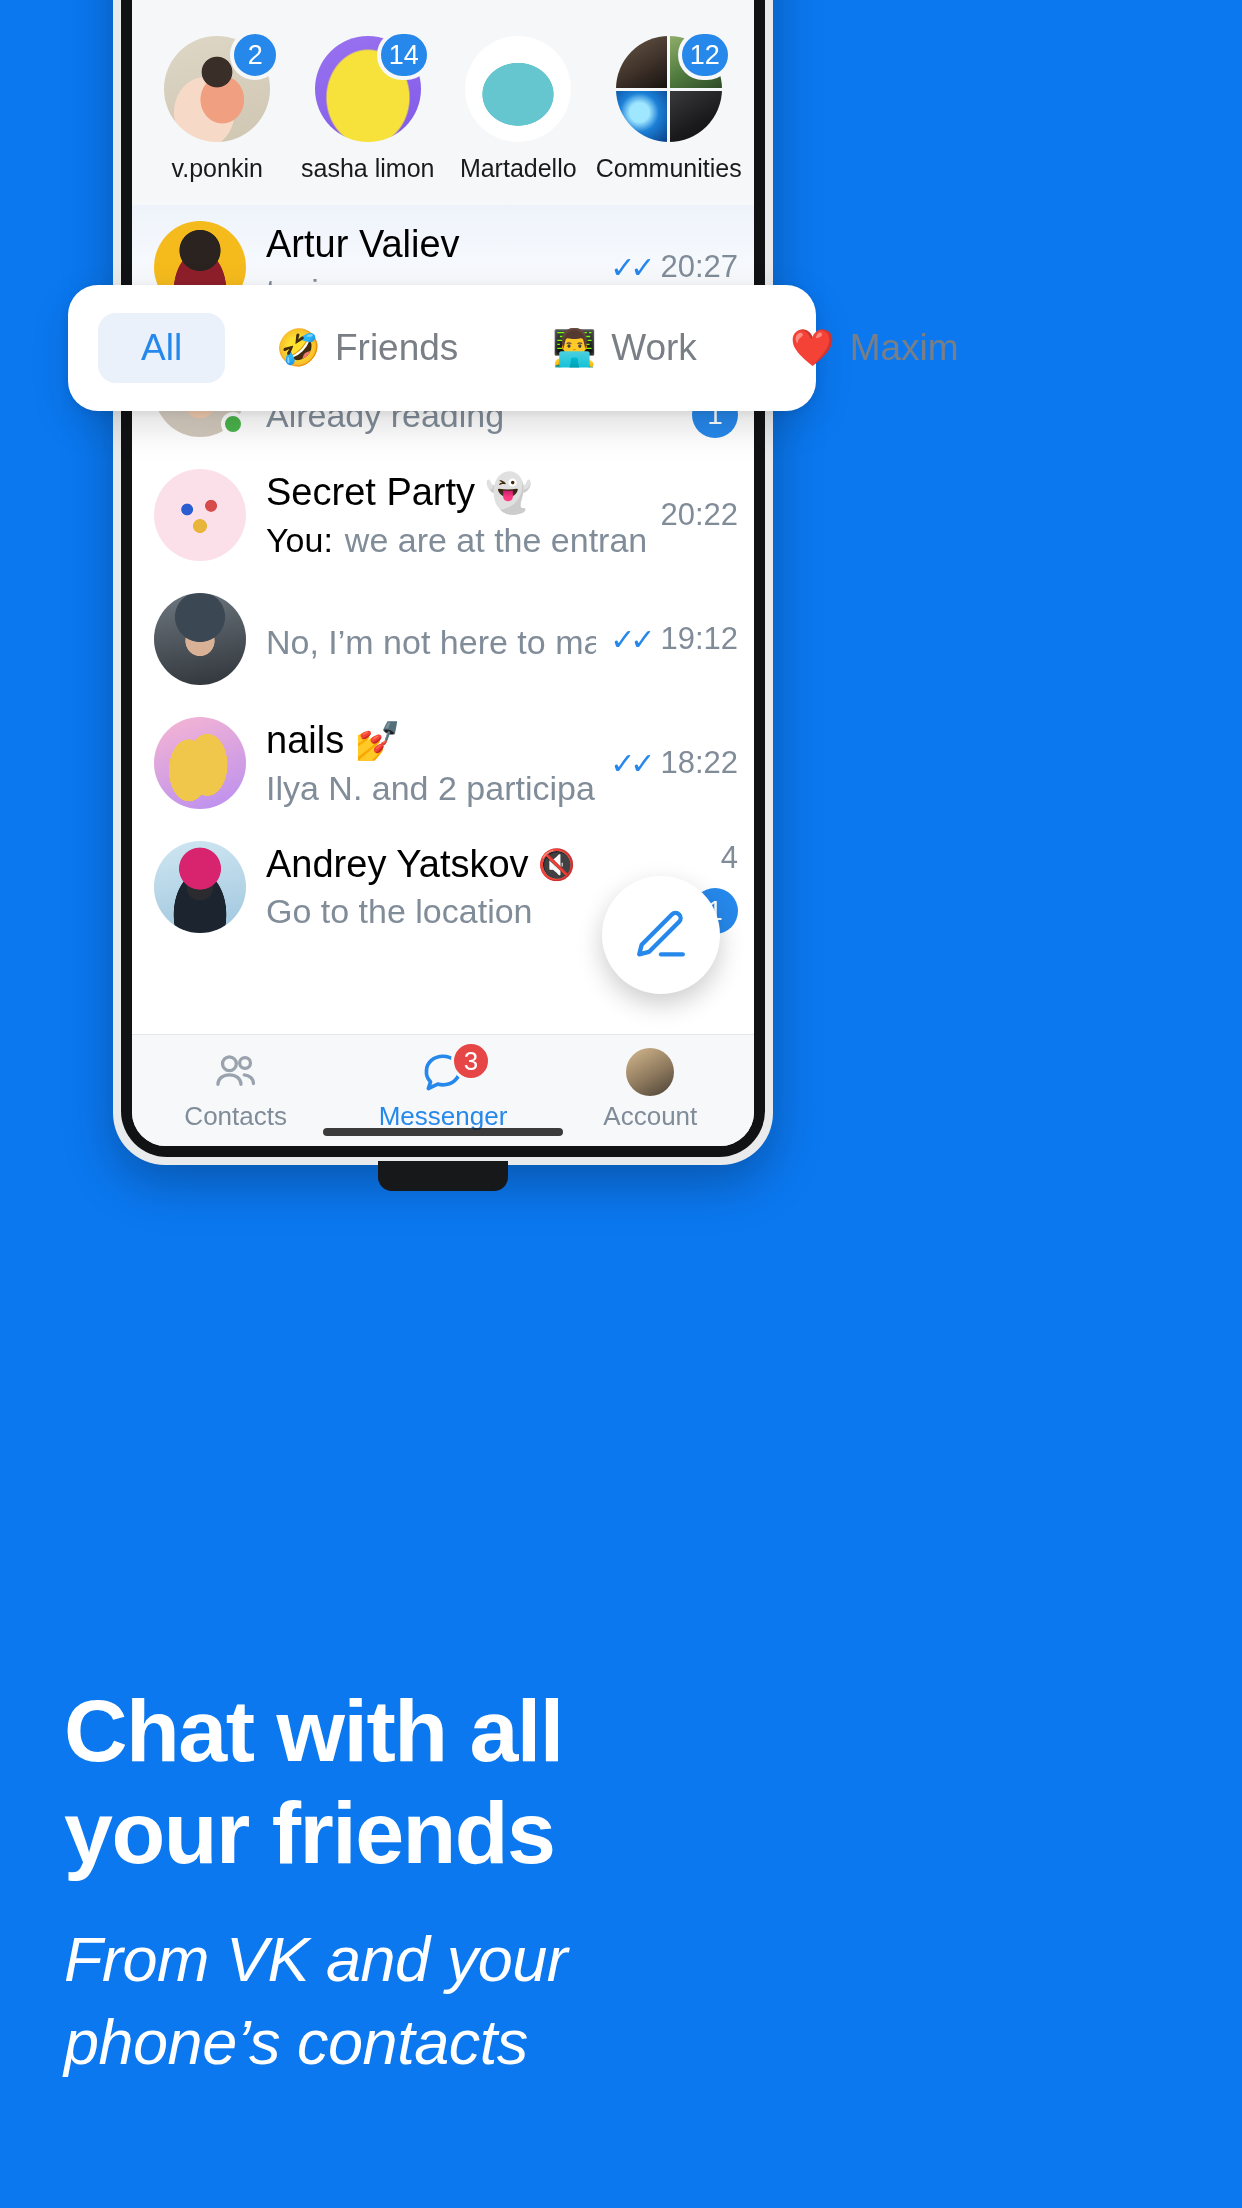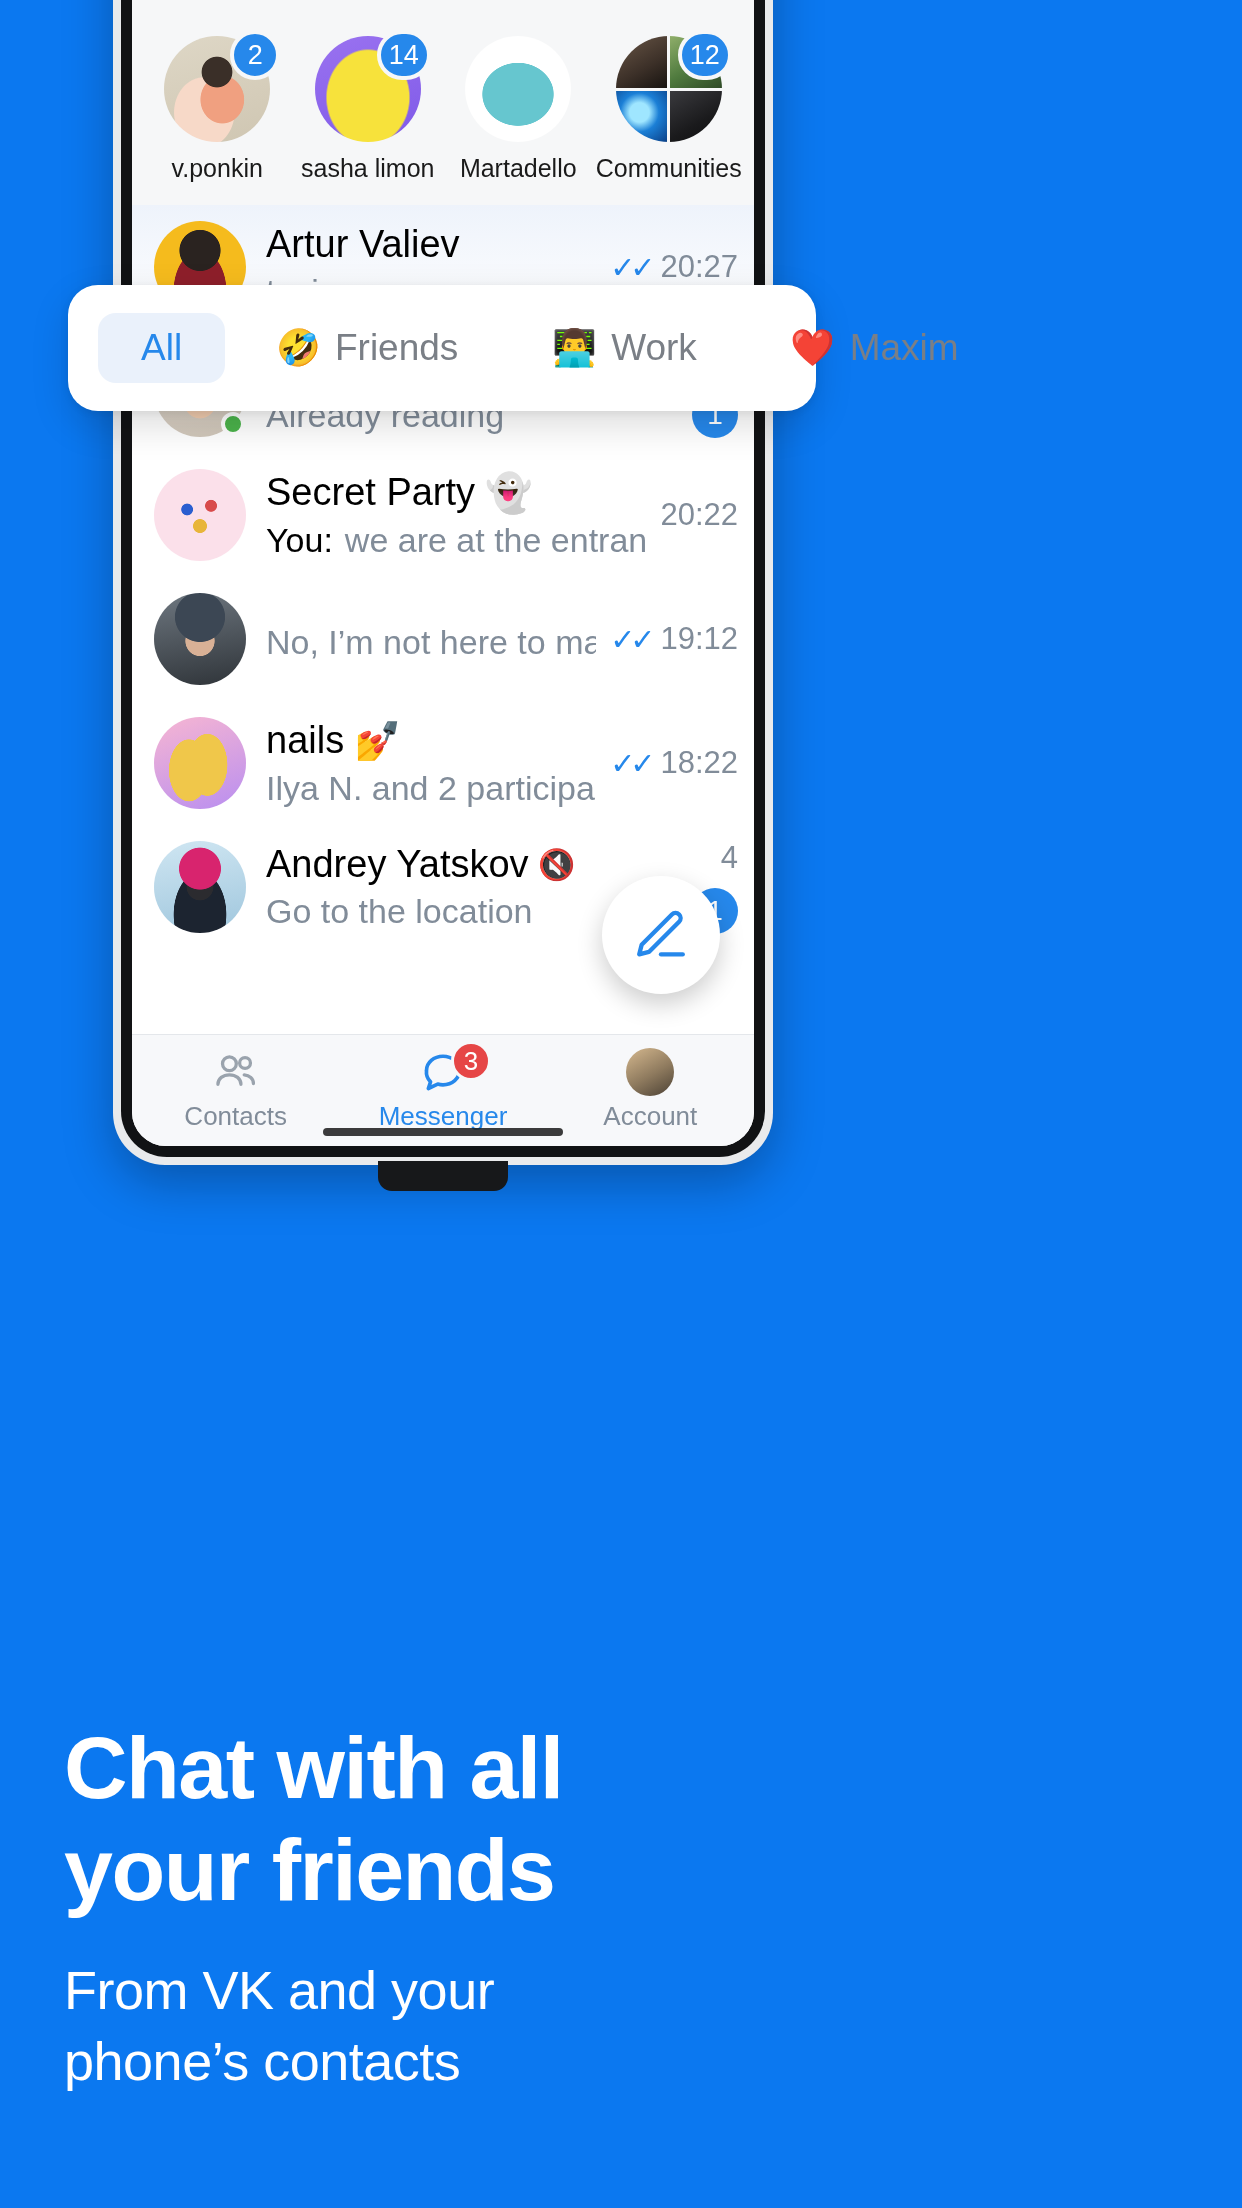--- a/index.html
+++ b/index.html
@@ -261,29 +261,29 @@
   }
   .tab-av { width: 48px; height: 48px; border-radius: 50%;
     background: linear-gradient(150deg,#d6b98f,#8e7a5e 55%,#4a4034); }
   .home-indicator {
     position: absolute; left: 50%; transform: translateX(-50%);
     bottom: 10px; width: 240px; height: 8px; border-radius: 4px;
     background: #1a1a1a; opacity: .85;
   }
 
   
-  .copy { position: absolute; left: 64px; top: 1680px; width: 1100px; margin-top: 37px; }
+  .copy { position: absolute; left: 64px; top: 1680px; width: 1100px; }
   .headline {
     color: #fff; font-size: 88px; font-weight: 700;
     line-height: 1.16; letter-spacing: -1.5px;
   }
   .subline {
     margin-top: 34px;
-    color: #fff; font-size: 54px; font-weight: 400;
-    line-height: 1.32; letter-spacing: -0.5px;
+    color: #fff; font-size: 63px; font-weight: 400;
+    line-height: 1.32; letter-spacing: -0.5px; font-style: italic;
   }
 </style>
 </head>
 <body>
 
 <div id="root">
 
   <div class="phone">
     <div class="phone-body"></div>
     <div class="phone-bezel"></div>

